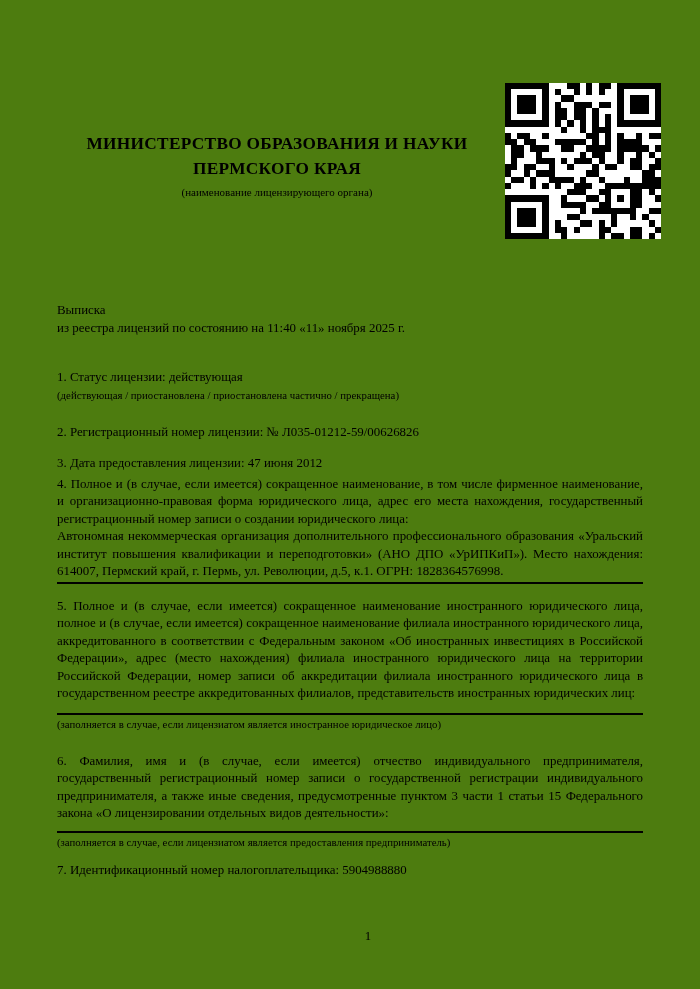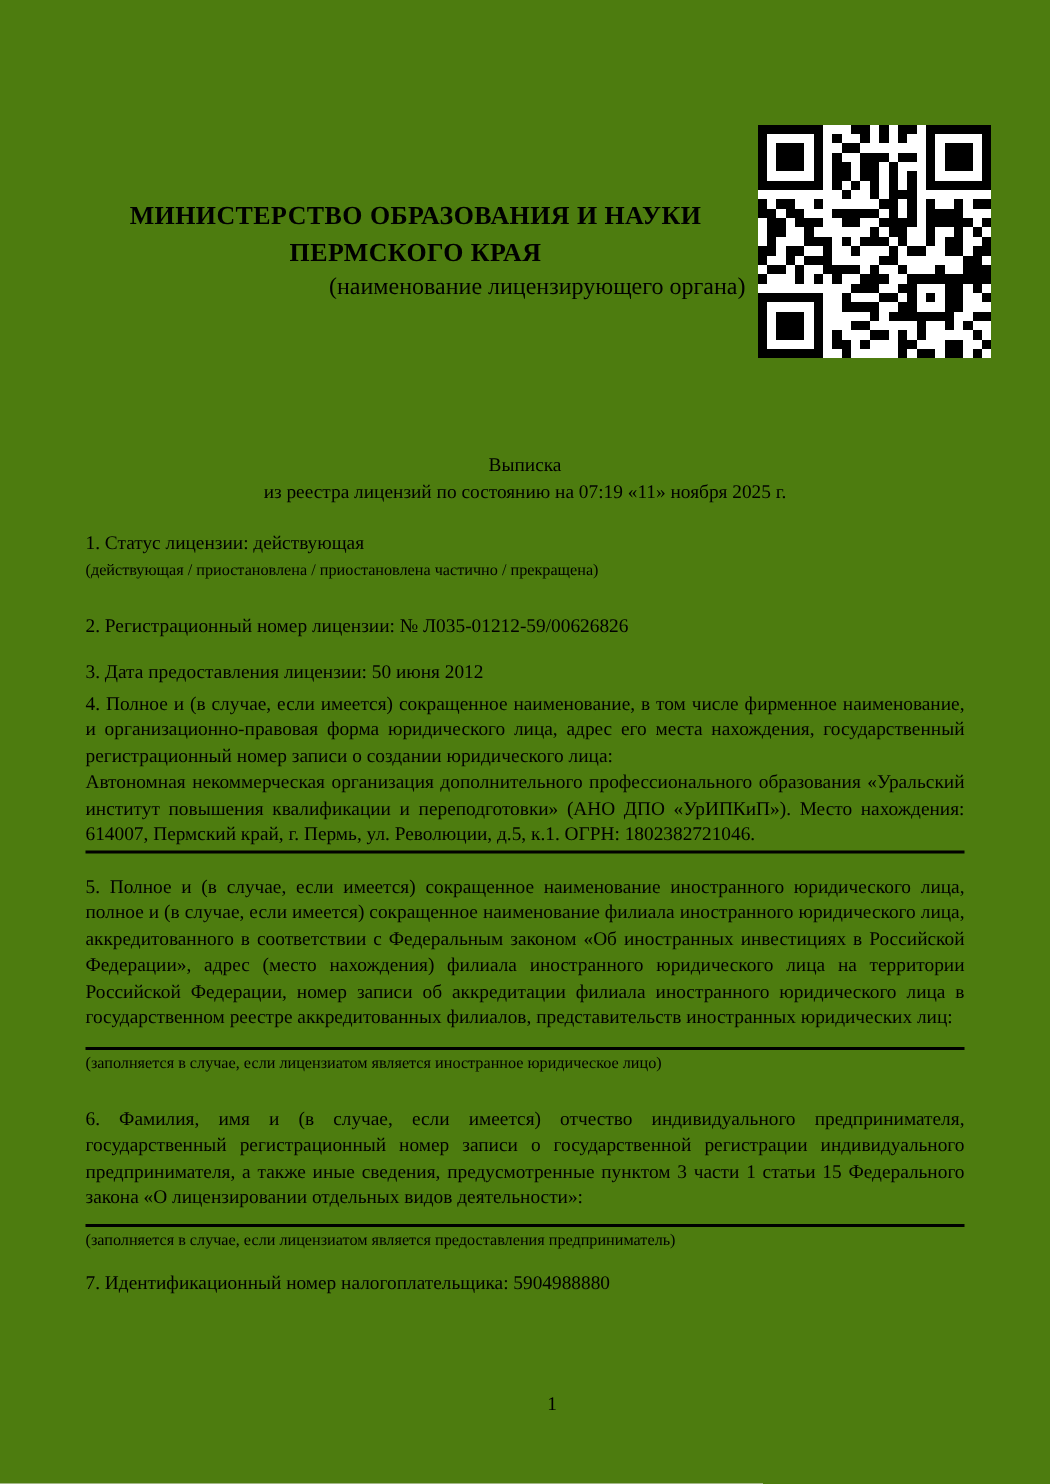--- a/index.html
+++ b/index.html
@@ -22,24 +22,23 @@
     width: 440px;
     text-align: center;
   }
   .org-name {
     font-weight: bold;
     font-size: 17.3px;
     line-height: 25px;
     letter-spacing: 0.3px;
   }
   .letterhead-caption {
-    font-size: 16px;
+    font-size: 11px;
     line-height: 14px;
     margin-top: 4px;
-    text-align: right;
   }
 
   
   .qr-box {
     position: absolute;
     top: 83px;
     left: 505px;
     width: 156px;
     height: 156px;
   }
@@ -47,36 +46,36 @@
 
   
   .content {
     position: absolute;
     top: 301px;
     left: 57px;
     width: 586px;
     font-size: 12.9px;
     line-height: 17.5px;
   }
-  .doc-title { text-align: center; line-height: 18px; }
+  .doc-title { text-align: left; line-height: 18px; }
   .para { margin: 0; text-align: justify; }
   .single-line { margin: 0; }
   .caption {
     text-align: left;
     font-size: 10.8px;
     line-height: 15px;
     margin-top: 2px;
   }
   .fill-rule {
     border-top: 2px solid #000;
     height: 0;
     width: 100%;
   }
 
-  .item-1 { margin-top: 17px; }
+  .item-1 { margin-top: 32px; }
   .item-1 .caption { margin-top: 1px; }
   .item-2 { margin-top: 21px; }
   .item-3 { margin-top: 14px; }
   .item-4 { margin-top: 3px; }
   .item-4 .fill-rule { margin-top: 1px; }
   .item-5 { margin-top: 14px; }
   .item-5 .fill-rule { margin-top: 10px; }
   .item-6 { margin-top: 21px; }
   .item-6 .fill-rule { margin-top: 8px; }
   .item-7 { margin-top: 12px; }
@@ -417,39 +416,39 @@
         <rect x="20" y="24" width="1" height="1" fill="#000000"></rect>
         <rect x="21" y="24" width="1" height="1" fill="#000000"></rect>
         <rect x="23" y="24" width="1" height="1" fill="#000000"></rect>
       </svg>
   </div>
 
   <main class="content">
 
     <div class="doc-title">
       <div>Выписка</div>
-      <div>из реестра лицензий по состоянию на 07:19 «11» ноября 2025 г.</div>
+      <div>из реестра лицензий по состоянию на 11:40 «11» ноября 2025 г.</div>
     </div>
 
     <section class="item-1">
       <p class="single-line">1. Статус лицензии: действующая</p>
       <div class="caption">(действующая / приостановлена / приостановлена частично / прекращена)</div>
     </section>
 
     <section class="item-2">
       <p class="single-line">2. Регистрационный номер лицензии: № Л035-01212-59/00626826</p>
     </section>
 
     <section class="item-3">
-      <p class="single-line">3. Дата предоставления лицензии: 50 июня 2012</p>
+      <p class="single-line">3. Дата предоставления лицензии: 47 июня 2012</p>
     </section>
 
     <section class="item-4">
       <p class="para">4. Полное и (в случае, если имеется) сокращенное наименование, в том числе фирменное наименование, и организационно-правовая форма юридического лица, адрес его места нахождения, государственный регистрационный номер записи о создании юридического лица:</p>
-      <p class="para">Автономная некоммерческая организация дополнительного профессионального образования «Уральский институт повышения квалификации и переподготовки» (АНО ДПО «УрИПКиП»). Место нахождения: 614007, Пермский край, г. Пермь, ул. Революции, д.5, к.1. ОГРН: 1802382721046.</p>
+      <p class="para">Автономная некоммерческая организация дополнительного профессионального образования «Уральский институт повышения квалификации и переподготовки» (АНО ДПО «УрИПКиП»). Место нахождения: 614007, Пермский край, г. Пермь, ул. Революции, д.5, к.1. ОГРН: 1828364576998.</p>
       <div class="fill-rule"></div>
     </section>
 
     <section class="item-5">
       <p class="para">5. Полное и (в случае, если имеется) сокращенное наименование иностранного юридического лица, полное и (в случае, если имеется) сокращенное наименование филиала иностранного юридического лица, аккредитованного в соответствии с Федеральным законом «Об иностранных инвестициях в Российской Федерации», адрес (место нахождения) филиала иностранного юридического лица на территории Российской Федерации, номер записи об аккредитации филиала иностранного юридического лица в государственном реестре аккредитованных филиалов, представительств иностранных юридических лиц:</p>
       <p class="para"></p>
       <div class="fill-rule"></div>
       <div class="caption">(заполняется в случае, если лицензиатом является иностранное юридическое лицо)</div>
     </section>
 

